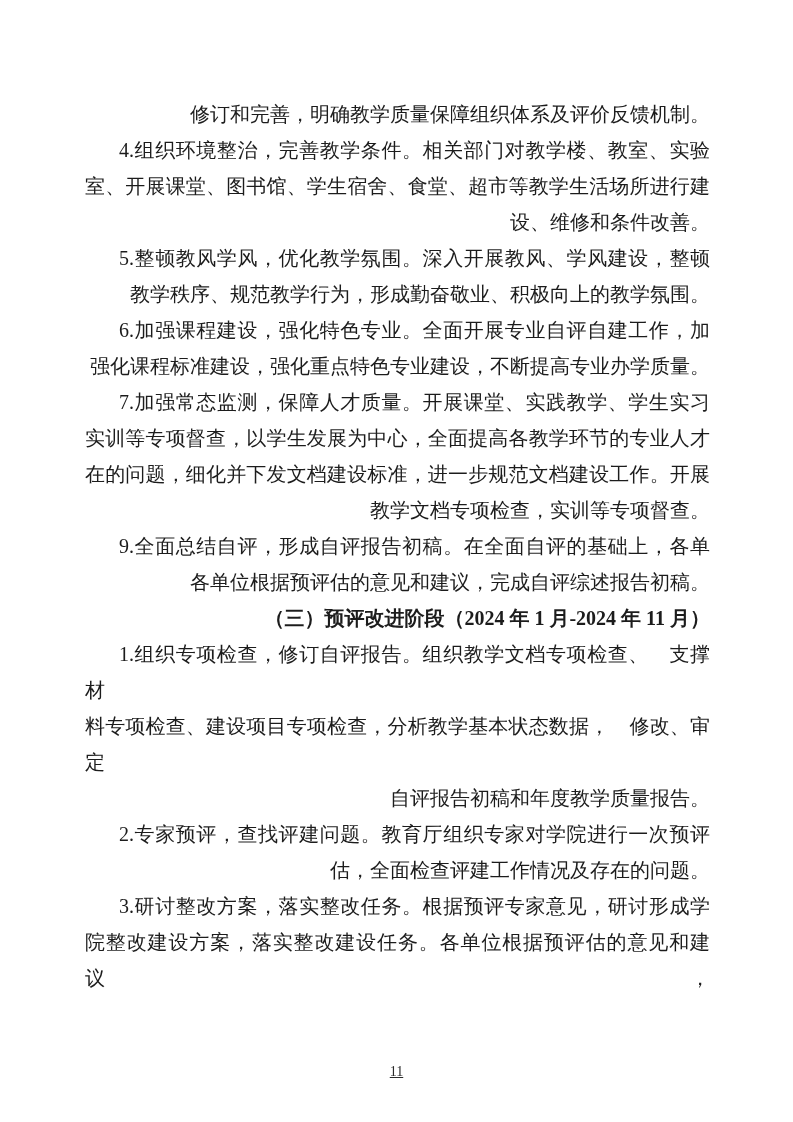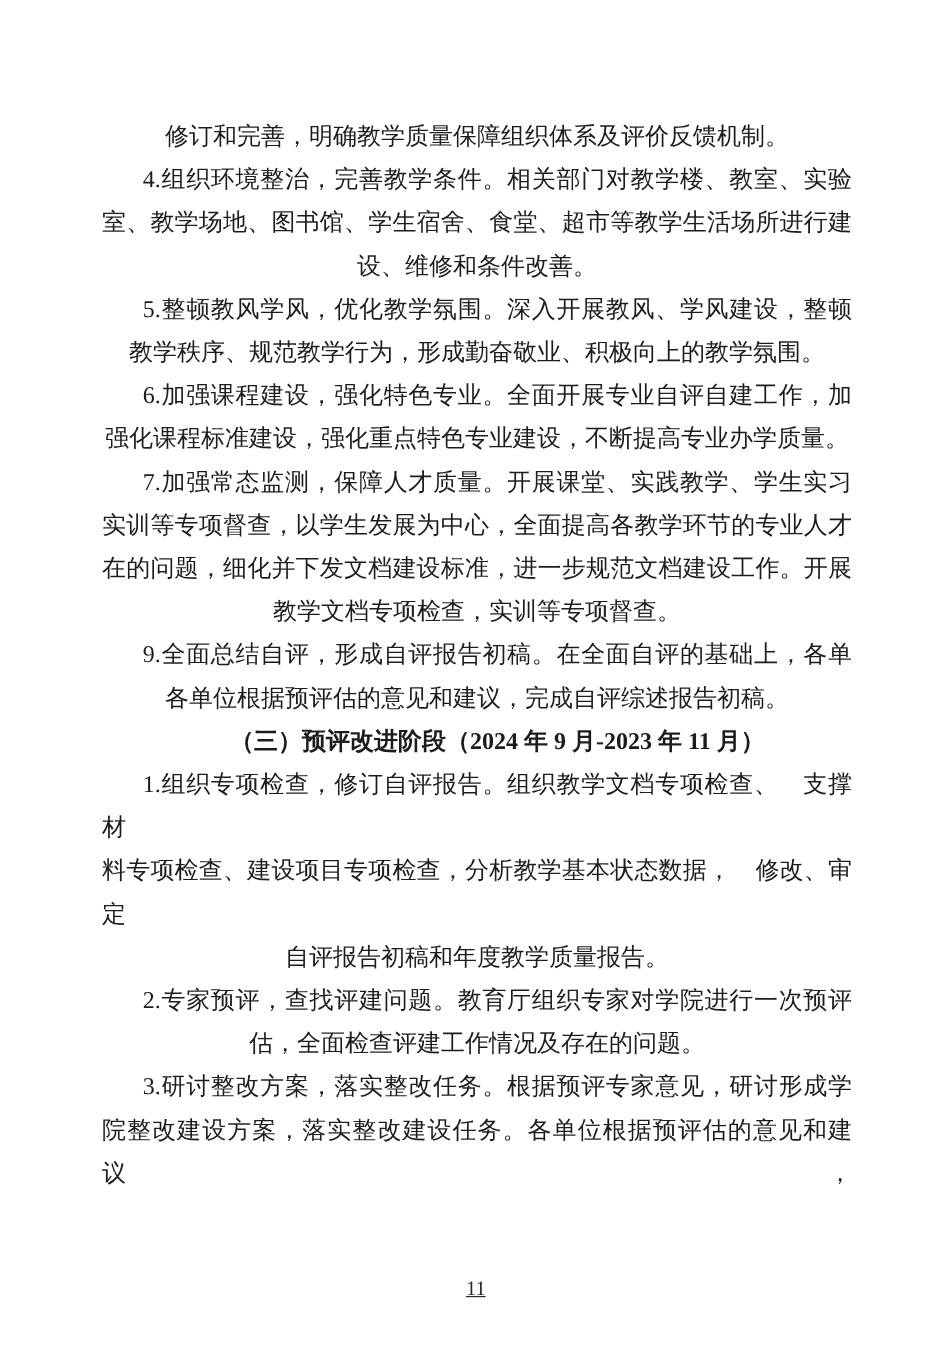--- a/index.html
+++ b/index.html
@@ -18,64 +18,64 @@
   }
   .text-block {
     position: absolute;
     left: 85px;
     top: 96px;
     width: 625px;
     font-size: 20px;
     line-height: 36px;
   }
   .line {
-    text-align: center;
+    text-align: right;
     white-space: normal;
   }
   .line.just {
     text-align: justify;
     text-align-last: justify;
   }
   .line.indent {
     text-indent: 34px;
   }
   .line.bold {
     font-weight: bold;
   }
   .footer {
     position: absolute;
     top: 1064px;
     left: 0;
     width: 100%;
     text-align: center;
-    font-size: 17px;
+    font-size: 14px;
     color: #2a2a2a;
     text-decoration: underline;
   }
 </style>
 </head>
 <body>
 
 <div class="page">
   <div class="text-block">
       <div class="line">修订和完善，明确教学质量保障组织体系及评价反馈机制。</div>
       <div class="line indent just">4.组织环境整治，完善教学条件。相关部门对教学楼、教室、实验</div>
-      <div class="line just">室、教学场地、图书馆、学生宿舍、食堂、超市等教学生活场所进行建</div>
+      <div class="line just">室、开展课堂、图书馆、学生宿舍、食堂、超市等教学生活场所进行建</div>
       <div class="line">设、维修和条件改善。</div>
       <div class="line indent just">5.整顿教风学风，优化教学氛围。深入开展教风、学风建设，整顿</div>
       <div class="line">教学秩序、规范教学行为，形成勤奋敬业、积极向上的教学氛围。</div>
       <div class="line indent just">6.加强课程建设，强化特色专业。全面开展专业自评自建工作，加</div>
       <div class="line">强化课程标准建设，强化重点特色专业建设，不断提高专业办学质量。</div>
       <div class="line indent just">7.加强常态监测，保障人才质量。开展课堂、实践教学、学生实习</div>
       <div class="line just">实训等专项督查，以学生发展为中心，全面提高各教学环节的专业人才</div>
       <div class="line just">在的问题，细化并下发文档建设标准，进一步规范文档建设工作。开展</div>
       <div class="line">教学文档专项检查，实训等专项督查。</div>
       <div class="line indent just">9.全面总结自评，形成自评报告初稿。在全面自评的基础上，各单</div>
       <div class="line">各单位根据预评估的意见和建议，完成自评综述报告初稿。</div>
-      <div class="line indent bold">（三）预评改进阶段（2024 年 9 月-2023 年 11 月）</div>
+      <div class="line indent bold">（三）预评改进阶段（2024 年 1 月-2024 年 11 月）</div>
       <div class="line indent just">1.组织专项检查，修订自评报告。组织教学文档专项检查、　支撑材</div>
       <div class="line just">料专项检查、建设项目专项检查，分析教学基本状态数据，　修改、审定</div>
       <div class="line">自评报告初稿和年度教学质量报告。</div>
       <div class="line indent just">2.专家预评，查找评建问题。教育厅组织专家对学院进行一次预评</div>
       <div class="line">估，全面检查评建工作情况及存在的问题。</div>
       <div class="line indent just">3.研讨整改方案，落实整改任务。根据预评专家意见，研讨形成学</div>
       <div class="line just">院整改建设方案，落实整改建设任务。各单位根据预评估的意见和建议，</div>
     </div>
   <div class="footer">11</div>
 </div>

